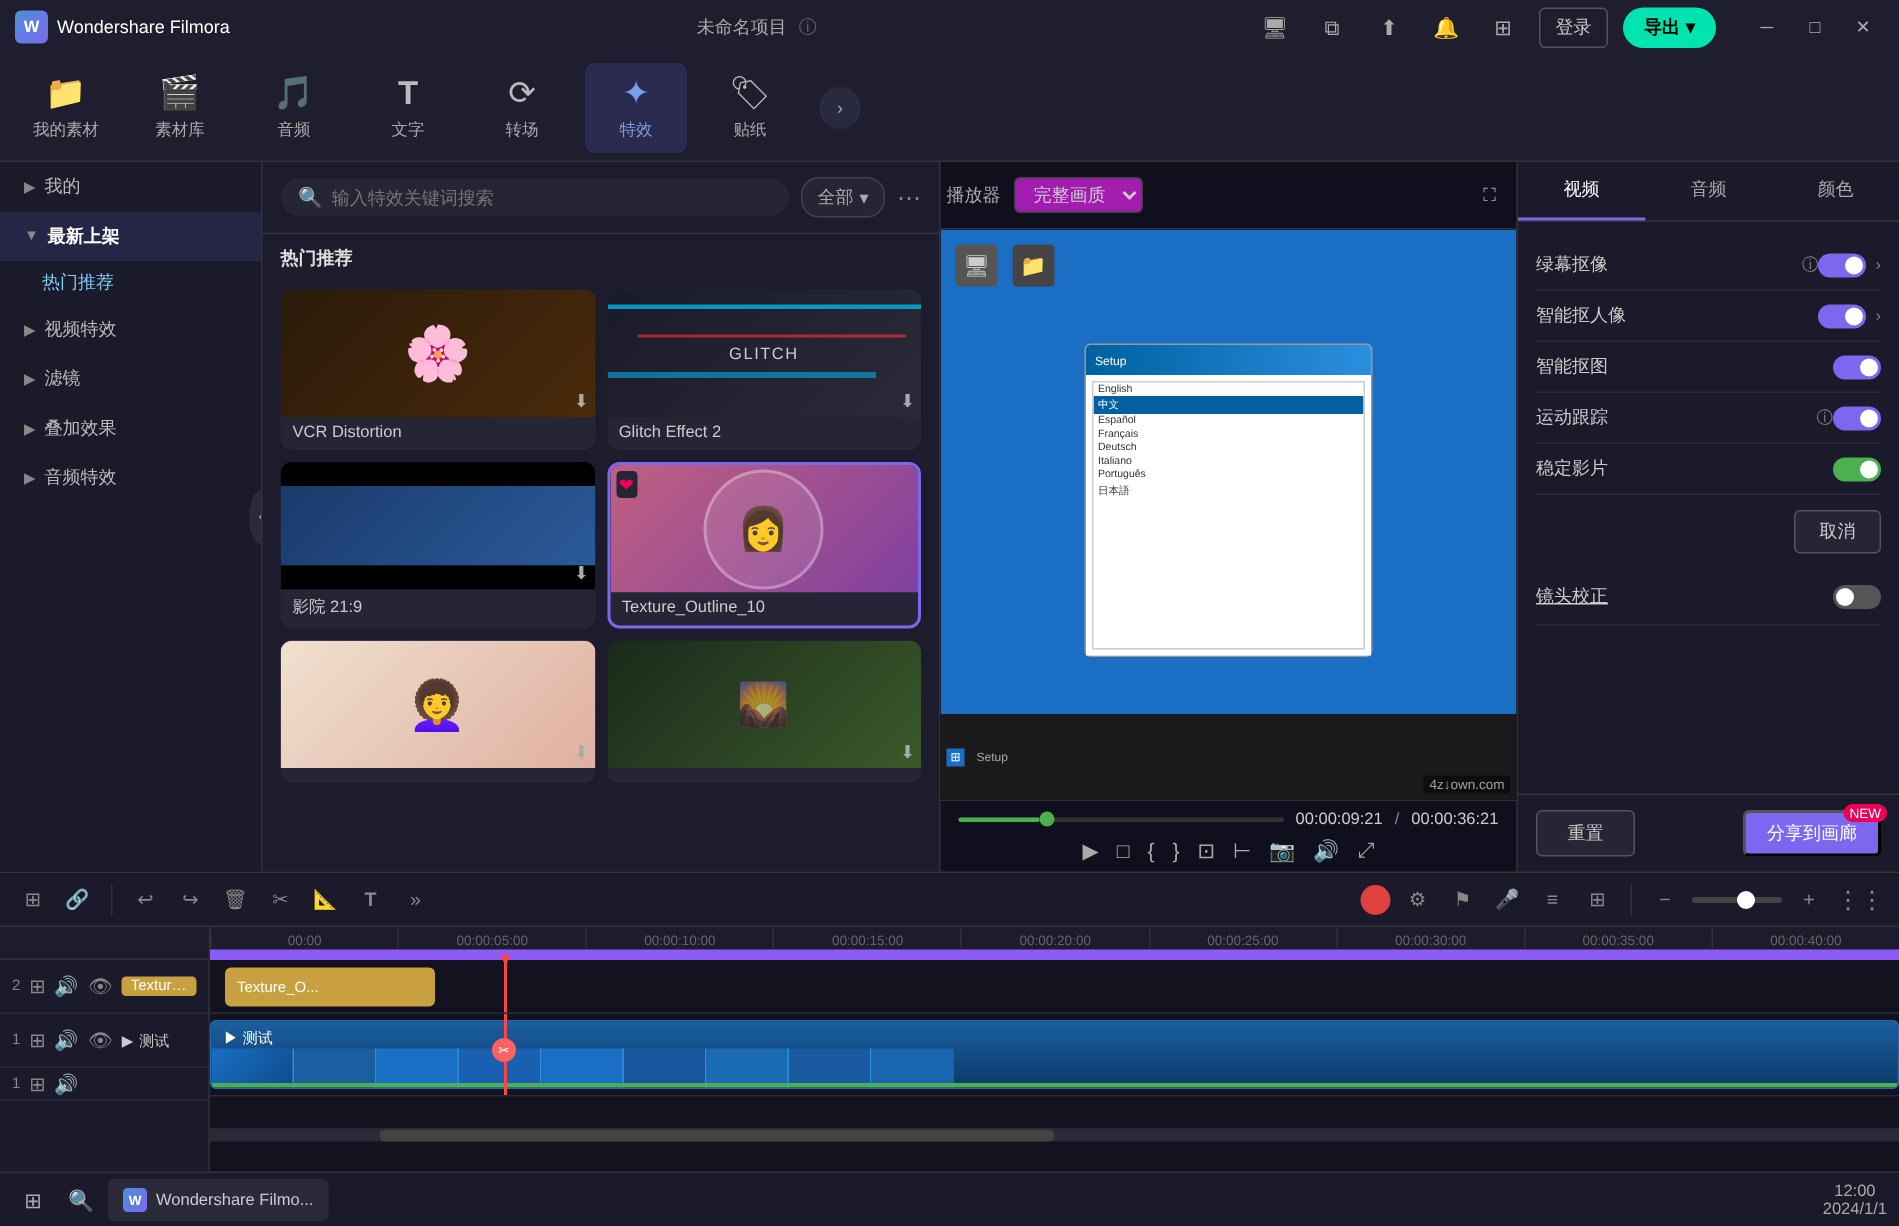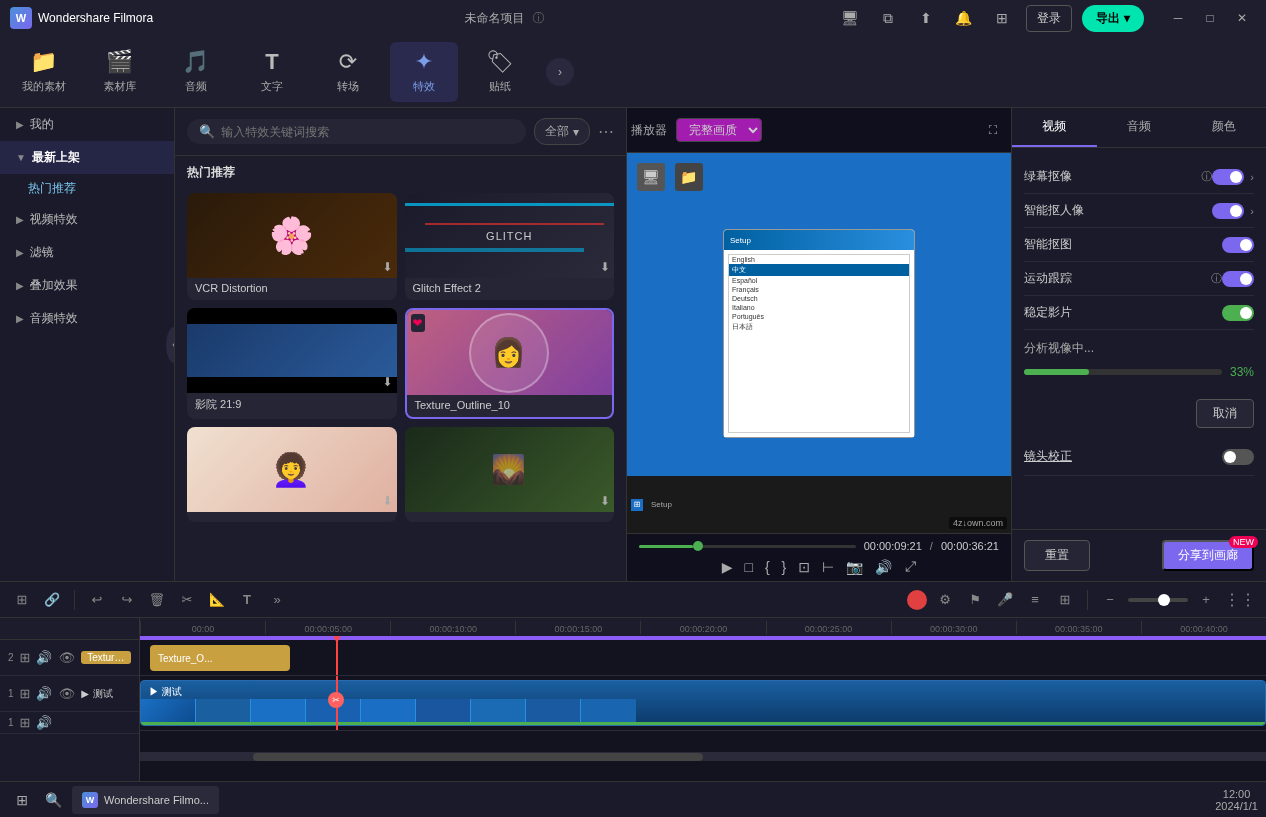--- a/index.html
+++ b/index.html
@@ -123,21 +123,21 @@
     .tl-zoom { display: flex; align-items: center; gap: 4px; }
     .tl-zoom-slider { width: 60px; height: 4px; background: #444; border-radius: 2px; position: relative; }
     .tl-zoom-thumb { position: absolute; top: -4px; left: 50%; width: 12px; height: 12px; background: #fff; border-radius: 50%; }
     .tl-more { color: #888; font-size: 16px; cursor: pointer; }
     .timeline-body { flex: 1; display: flex; }
     .track-controls { width: 140px; background: #1a1a2a; border-right: 1px solid #333; display: flex; flex-direction: column; }
     .track-ctrl-row { display: flex; align-items: center; height: 36px; padding: 0 8px; gap: 6px; border-bottom: 1px solid #2a2a3a; }
     .track-ctrl-icon { color: #888; font-size: 13px; cursor: pointer; }
     .track-clip-label { background: #c8a040; color: #fff; font-size: 10px; padding: 1px 6px; border-radius: 3px; max-width: 80px; overflow: hidden; text-overflow: ellipsis; white-space: nowrap; }
     .track-clip-label2 { background: transparent; color: #ccc; font-size: 10px; display: flex; align-items: center; gap: 4px; }
-    .timeline-ruler { height: 22px; background: #1c1c2c; display: flex; align-items: center; position: relative; border-bottom: 4px solid #8b5cf6; }
+    .timeline-ruler { height: 22px; background: #1c1c2c; display: flex; align-items: center; position: relative; border-bottom: 7px solid #8b5cf6; }
     .ruler-marks { display: flex; width: 100%; }
     .ruler-mark { flex: 1; text-align: center; font-size: 9px; color: #666; border-left: 1px solid #333; padding-top: 3px; }
     .track-row { height: 40px; position: relative; border-bottom: 1px solid #2a2a3a; }
     .track-row-audio { height: 22px; position: relative; border-bottom: 1px solid #2a2a3a; }
     .scrollbar-h { height: 8px; background: #2a2a3a; }
     .scrollbar-thumb { height: 100%; background: #444; border-radius: 4px; margin-left: 10%; width: 40%; }
 
     
     .vcr-thumb { width: 100%; height: 100%; background: linear-gradient(135deg, #2a1a0a, #4a2a0a); display: flex; align-items: center; justify-content: center; }
     .glitch-thumb { width: 100%; height: 100%; background: linear-gradient(135deg, #1a1a2a, #2a2a3a); display: flex; align-items: center; justify-content: center; position: relative; overflow: hidden; }
@@ -441,29 +441,20 @@
           </div>
         </div>
         <div class="toggle-row">
           <span class="toggle-label">稳定影片</span>
           <div class="toggle-switch" style="margin-left:auto;">
             <div class="toggle-track green"></div>
             <div class="toggle-thumb"></div>
           </div>
         </div>
 
-        <div class="analysis-section">
-          <div class="analysis-label">分析视像中...</div>
-          <div class="analysis-bar-wrap">
-            <div class="analysis-bar-track">
-              <div class="analysis-bar-fill" style="width:33%;"></div>
-            </div>
-            <span class="analysis-pct">33%</span>
-          </div>
-        </div>
         <div class="cancel-btn-wrap">
           <button class="cancel-btn">取消</button>
         </div>
 
         <div class="toggle-row lens-section" style="margin-top:10px;">
           <span class="toggle-label">镜头校正</span>
           <div class="toggle-switch" style="margin-left:auto;">
             <div class="toggle-track"></div>
             <div class="toggle-thumb off"></div>
           </div>

